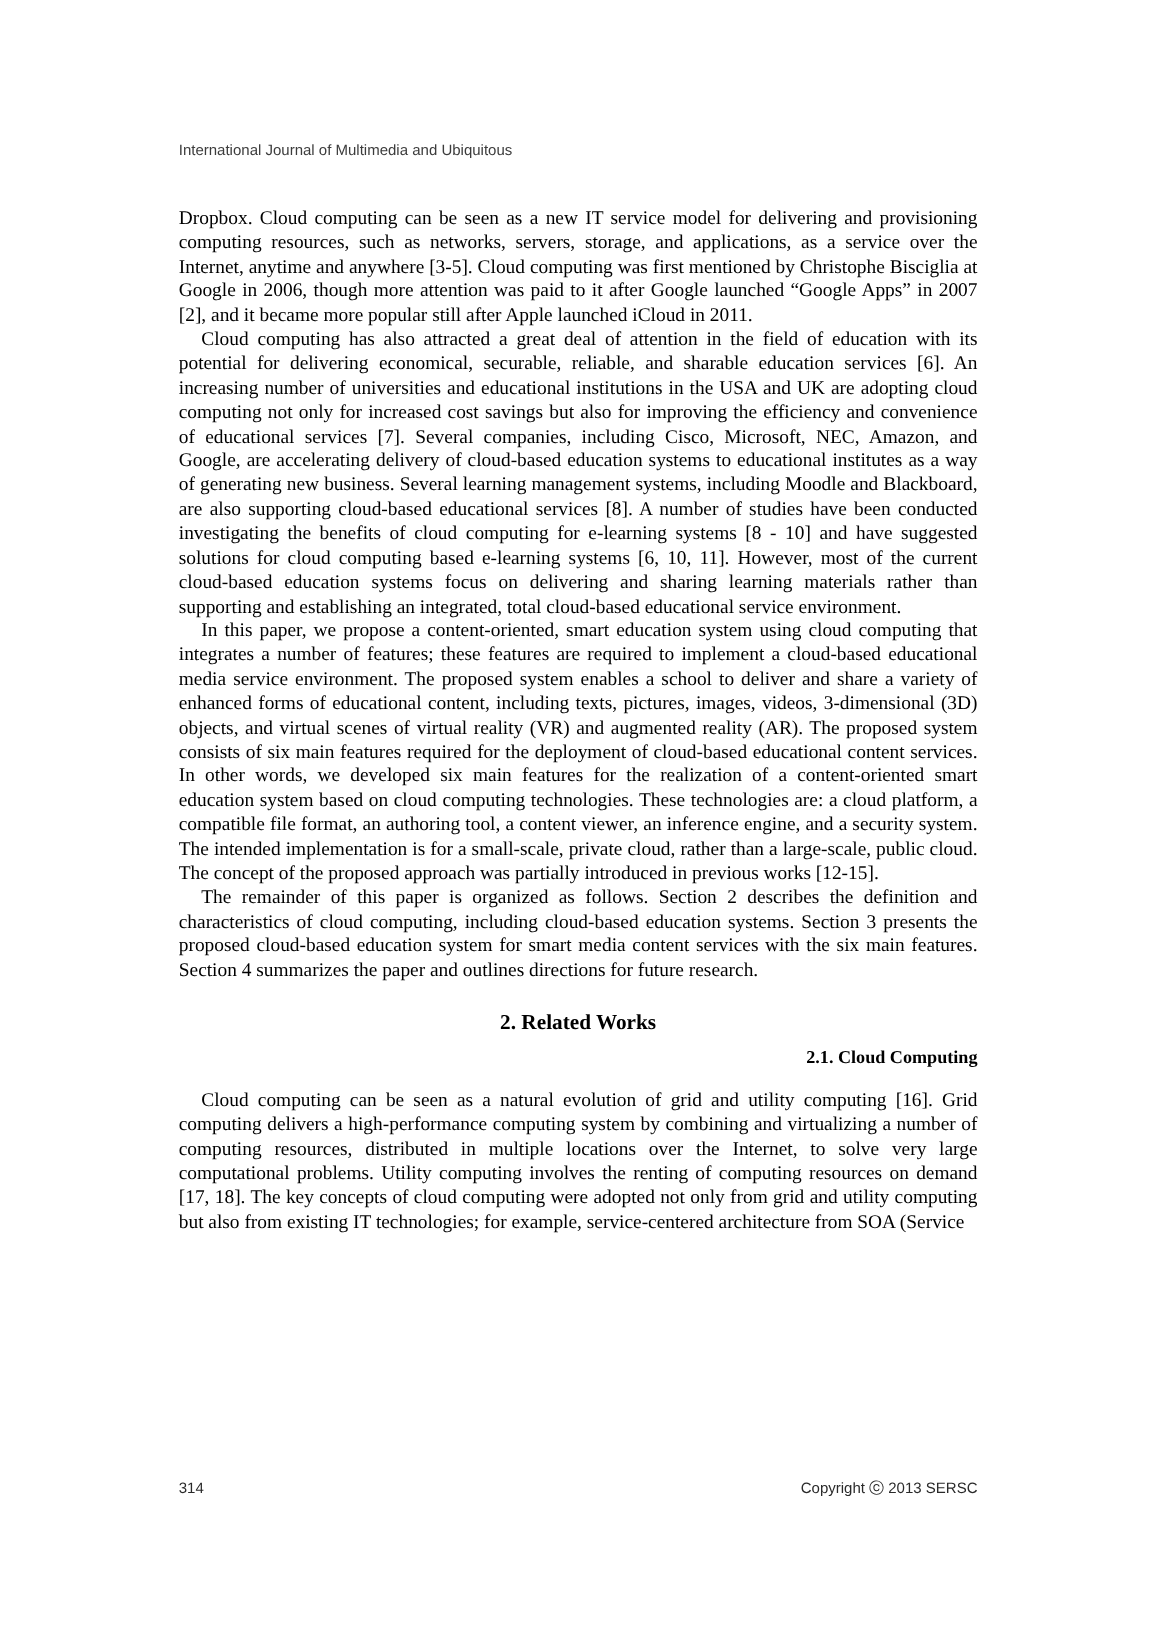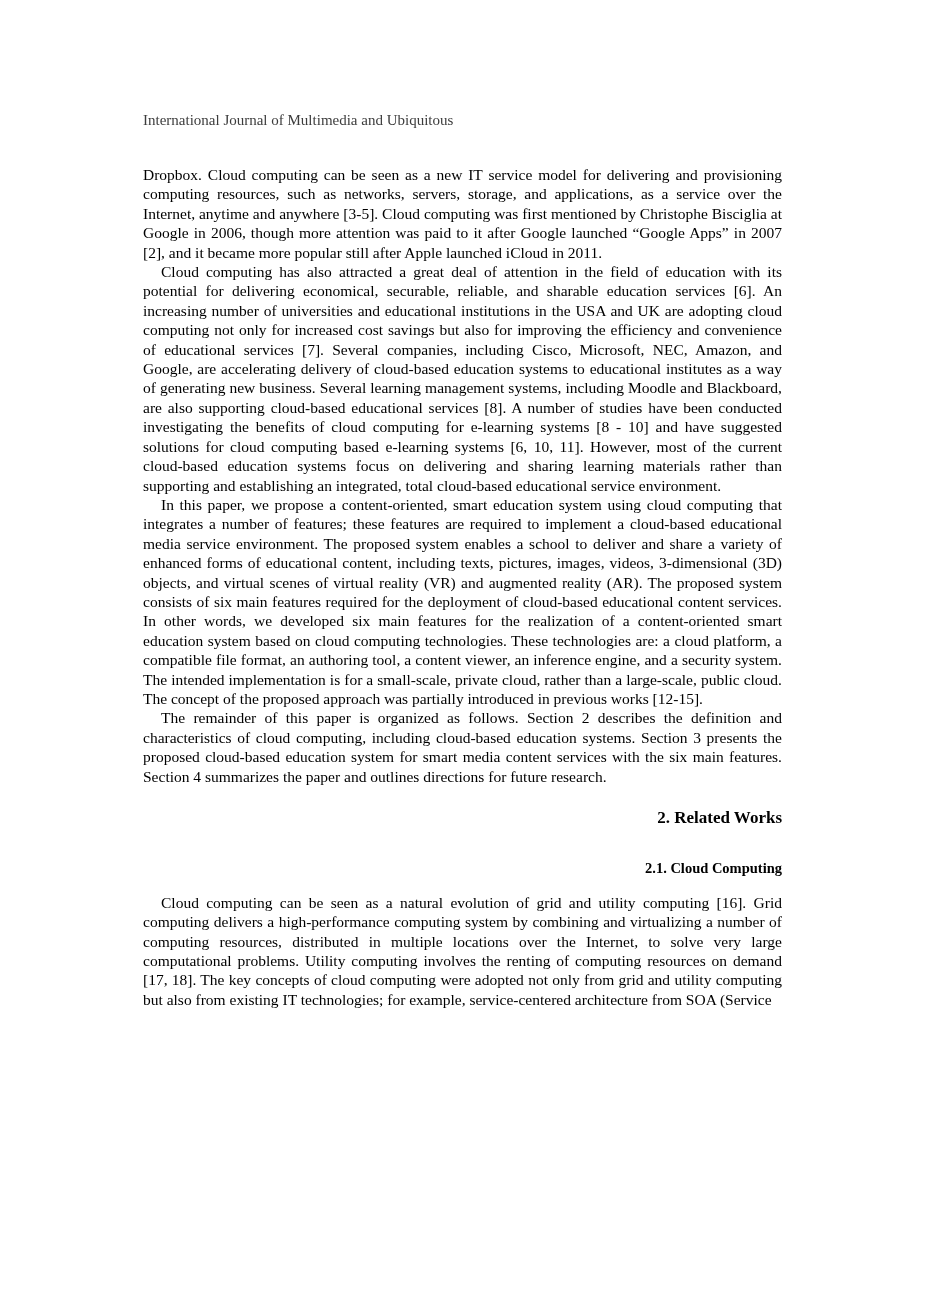--- a/index.html
+++ b/index.html
@@ -13,39 +13,39 @@
     font-family: "Liberation Serif", serif;
     overflow: hidden;
   }
   .content {
     position: absolute;
     left: 143px;
     right: 143px;
     top: 112px;
   }
   .journal-header {
-    font-family: Liberation Serif, serif;
-    font-size: 15px;
+    font-family: Liberation Sans, sans-serif;
+    font-size: 12px;
     line-height: 16px;
     color: #3c3c3c;
     margin-bottom: 37px;
   }
   .bodytext {
     font-size: 15.5px;
     line-height: 19.4px;
     text-align: justify;
   }
   p.para { margin: 0; font-family: Liberation Serif, serif; }
   p.para.indent { text-indent: 18px; }
   h2.section-title {
     font-size: 17px;
     font-weight: bold;
-    text-align: right;
+    text-align: center;
     margin-top: 22px;
-    margin-bottom: 32px;
+    margin-bottom: 10px;
   }
   h3.subsection-title {
     font-size: 14.5px;
     font-weight: bold;
     text-align: right;
     margin-bottom: 14px;
   }
   .page-footer {
     position: absolute;
     left: 143px;
@@ -77,13 +77,17 @@
 
       <h2 class="section-title">2. Related Works</h2>
 
       <h3 class="subsection-title">2.1. Cloud Computing</h3>
 
       <p class="para indent">Cloud computing can be seen as a natural evolution of grid and utility computing [16]. Grid computing delivers a high-performance computing system by combining and virtualizing a number of computing resources, distributed in multiple locations over the Internet, to solve very large computational problems. Utility computing involves the renting of computing resources on demand [17, 18]. The key concepts of cloud computing were adopted not only from grid and utility computing but also from existing IT technologies; for example, service-centered architecture from SOA (Service</p>
     </div>
 
   </div>
 
+  <div class="page-footer">
+    <span>314</span>
+    <span>Copyright ⓒ 2013 SERSC</span>
+  </div>
 </div>
 
 </body></html>

